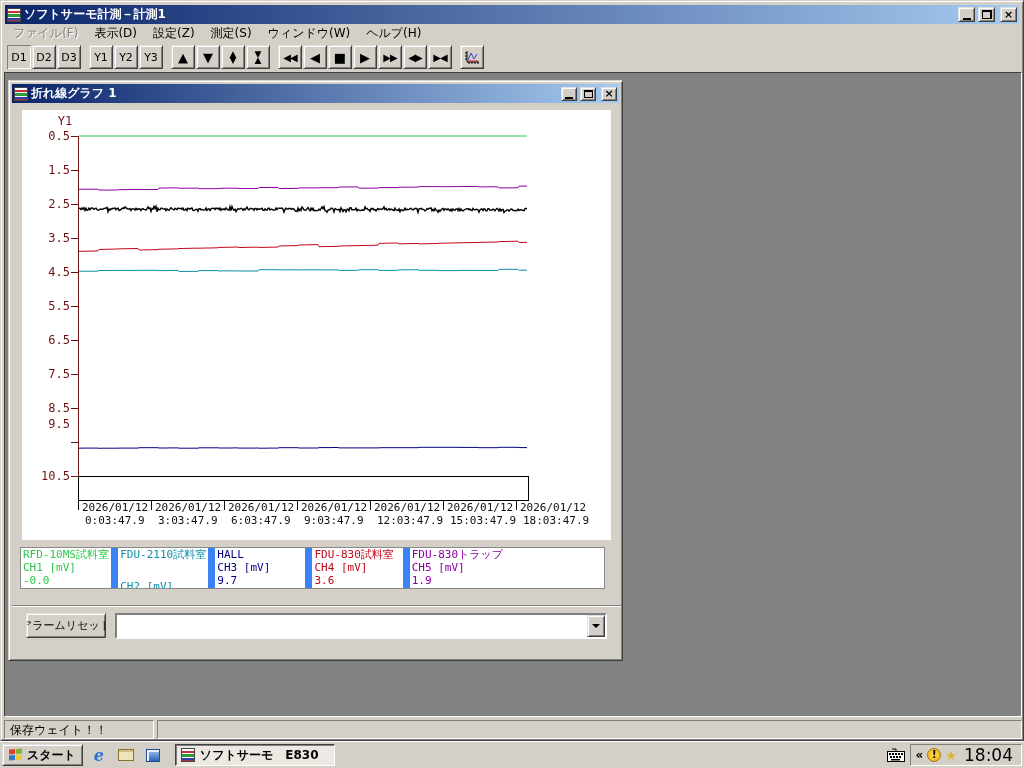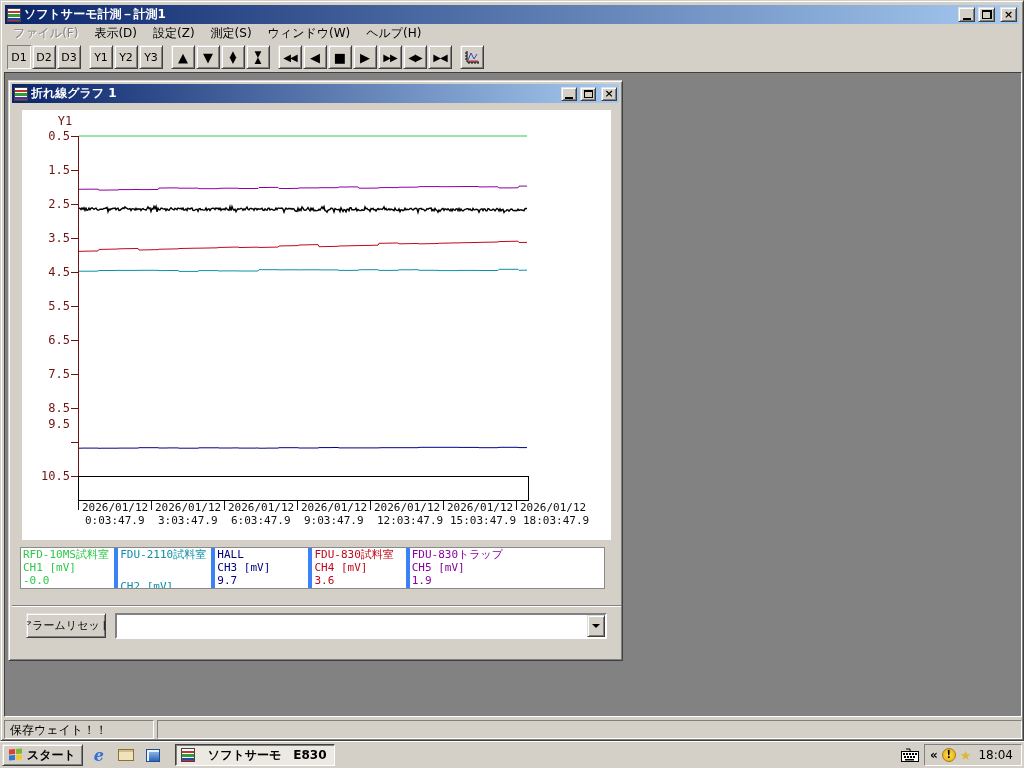--- a/index.html
+++ b/index.html
@@ -44,21 +44,21 @@
 
 
 .chart-panel{position:absolute;left:13px;top:29px;width:589px;height:430px;background:#fff;font-family:"DejaVu Sans Mono",monospace}
 .chart-svg{position:absolute;left:0;top:0}
 .ytitle{position:absolute;left:28px;top:4px;width:30px;text-align:center;font-size:12px;color:#6e1212}
 .ylab{position:absolute;left:4px;width:44px;text-align:right;font-size:12px;color:#6e1212}
 .xdate,.xtime{position:absolute;font-size:11px;color:#101010;white-space:nowrap}
 
 
 .legend{position:absolute;left:11px;top:466px;width:585px;height:42px;background:#fff;border:1px solid #8a8a8a;display:grid;grid-template-columns:repeat(6,1fr);font-family:"DejaVu Sans Mono",monospace;font-size:11px;line-height:13px}
-.legend-cell{border-right:4px solid #3b82f6;padding:0 2px;overflow:hidden;white-space:nowrap}
+.legend-cell{border-right:7px solid #3b82f6;padding:0 2px;overflow:hidden;white-space:nowrap}
 .legend-cell:last-child{border-right:none}
 
 .divider{position:absolute;left:3px;top:524px;width:609px;height:2px;border-top:1px solid #808080;border-bottom:1px solid #fff}
 .alarm-btn{position:absolute;left:17px;top:532px;width:80px;height:25px;font-size:11px;font-family:"DejaVu Sans",sans-serif;background:#d4d0c8;color:#000;display:flex;align-items:center;justify-content:center;white-space:nowrap;overflow:hidden}
 .combo{position:absolute;left:106px;top:532px;width:492px;height:26px;background:#fff;border:2px solid;border-color:#808080 #fff #fff #808080}
 .combo-field{position:absolute;left:2px;top:2px;right:20px;bottom:2px;font-size:12px}
 .combo-btn{position:absolute;right:0;top:0;width:18px;height:22px;background:#d4d0c8;display:flex;align-items:center;justify-content:center}
 .combo-arrow{width:0;height:0;border:4px solid rgba(0,0,0,0);border-top:4px solid #000;margin-top:4px}
 
 
@@ -73,28 +73,28 @@
 .winlogo{width:14px;height:12px;display:grid;grid-template-columns:6px 6px;grid-template-rows:5px 5px;gap:1px;transform:skewY(-4deg)}
 .winlogo i{display:block}
 .winlogo i:nth-child(1){background:#e0402e}
 .winlogo i:nth-child(2){background:#7db832}
 .winlogo i:nth-child(3){background:#3279cd}
 .winlogo i:nth-child(4){background:#f0c832}
 .ql{width:22px;height:22px;display:flex;align-items:center;justify-content:center;flex:none}
 .ie-e{color:#2f6fd6;font-family:"DejaVu Serif",serif;font-style:italic;font-weight:bold;font-size:16px}
 .desk-ico{width:16px;height:12px;background:#efe3bb;border:1px solid #8a7430;box-shadow:inset 0 2px 0 #cdbe8a}
 .oe-ico{width:14px;height:13px;background:linear-gradient(#9cc4ee,#2d63b8);border:1px solid #234f92;box-shadow:inset 2px 2px 0 #e8f2fc}
-.taskbtn{width:160px;height:22px;background:#ece9e2;border:1px solid;border-color:#404040 #fff #fff #404040;box-shadow:inset 1px 1px 0 #808080;display:flex;align-items:center;gap:13px;font-weight:bold;font-size:12px;padding:0 5px;white-space:nowrap;overflow:hidden;flex:none}
+.taskbtn{width:160px;height:22px;background:#ece9e2;border:1px solid;border-color:#404040 #fff #fff #404040;box-shadow:inset 1px 1px 0 #808080;display:flex;align-items:center;gap:5px;font-weight:bold;font-size:12px;padding:0 5px;white-space:nowrap;overflow:hidden;flex:none}
 .tray-wrap{margin-left:auto;display:flex;align-items:center;gap:4px}
 .kb-ico{flex:none}
 .tray-panel{height:22px;border:1px solid;border-color:#808080 #fff #fff #808080;display:flex;align-items:center;gap:4px;padding:0 5px;font-size:12px}
 .chev{font-weight:bold;font-size:12px}
 .shield{width:14px;height:14px;border-radius:50%;background:radial-gradient(#ffe14a,#e8a818);border:1px solid #a87808;color:#000;font-size:10px;font-weight:bold;display:flex;align-items:center;justify-content:center;line-height:1}
 .star{color:#d9b836;font-size:13px;line-height:1}
-.clock{font-size:12px;padding:0 3px}
+.clock{font-size:17px;padding:0 3px}
 </style>
 </head>
 <body>
 
 <div class="screen">
 
   <div class="main-window">
 
     <div class="titlebar">
       <span class="app-icon"></span>

